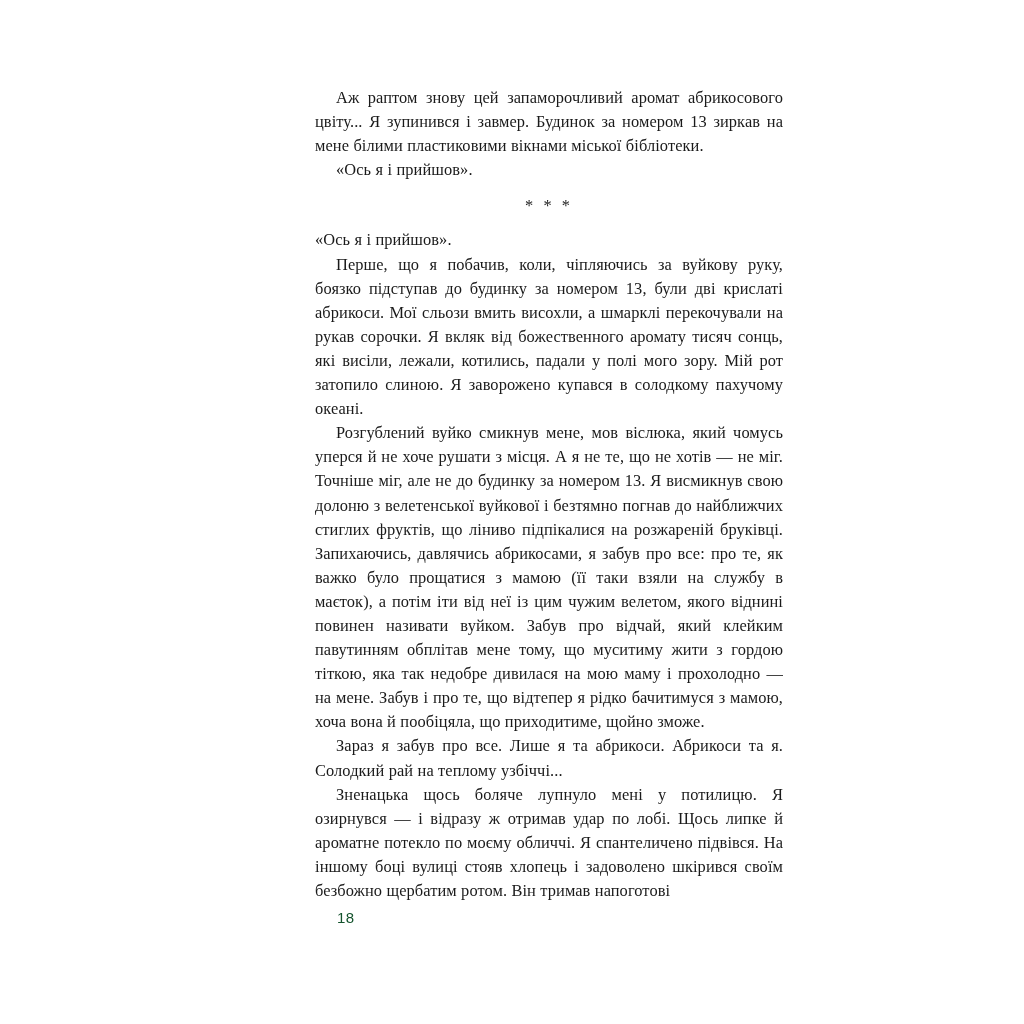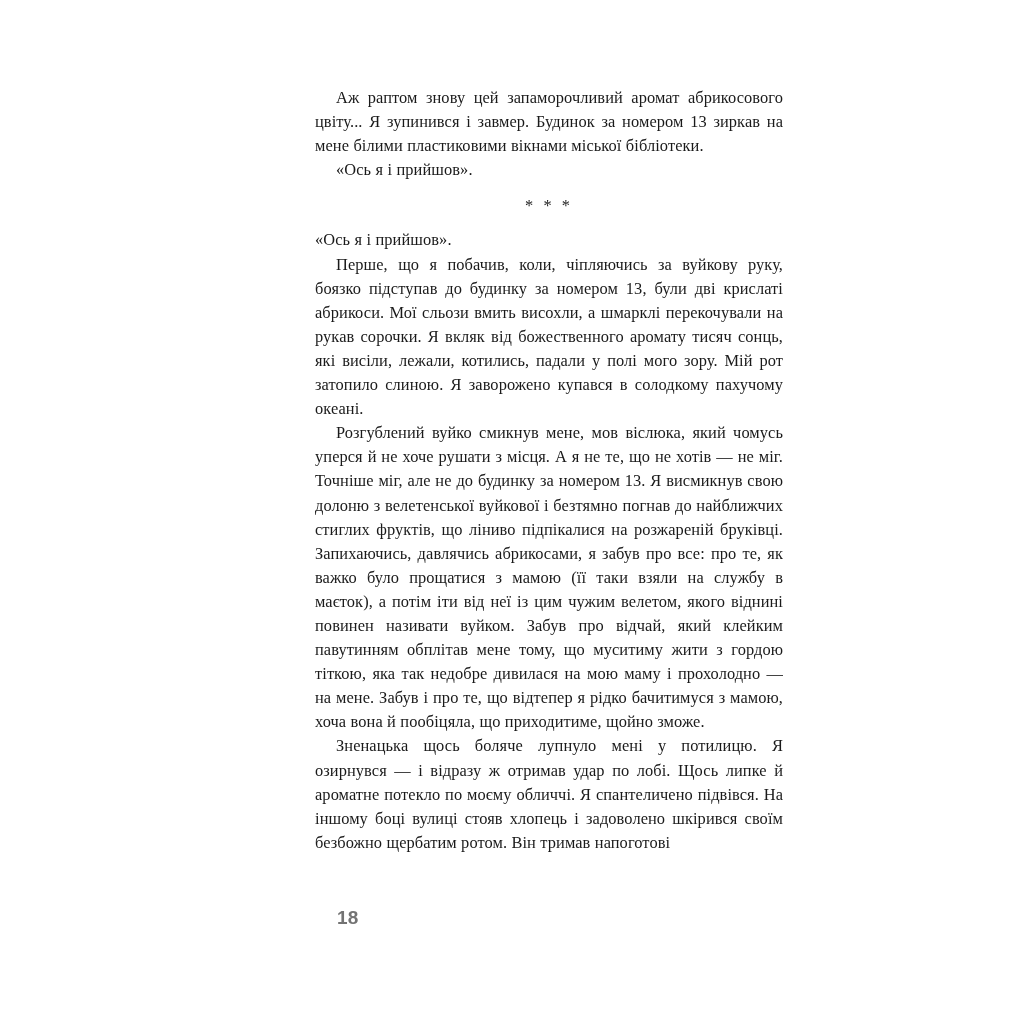--- a/index.html
+++ b/index.html
@@ -69,43 +69,43 @@
   }
   .break-spacer-bottom {
     height: 10px;
   }
 
   .page-number {
     position: absolute;
     left: 322px;
     top: 908px;
     font-family: "Liberation Sans", "DejaVu Sans", sans-serif;
-    font-size: 19px;
+    font-size: 15px;
     line-height: 20px;
-    color: #737373;
+    color: #14532d;
     letter-spacing: 0.3px;
-    font-weight: bold;
   }
 </style>
 </head>
 <body>
 
 <div class="page">
 
   <div class="text-column">
 
     <p class="para">Аж раптом знову цей запаморочливий аромат абрикосового цвіту... Я зупинився і завмер. Будинок за номером 13 зиркав на мене білими пластиковими вікнами міської бібліотеки.</p>
     <p class="para">«Ось я і прийшов».</p>
 
     <div class="break-spacer-top"></div>
     <div class="section-break">* * *</div>
     <div class="break-spacer-bottom"></div>
 
     <p class="para no-indent">«Ось я і прийшов».</p>
     <p class="para">Перше, що я побачив, коли, чіпляючись за вуйкову руку, боязко підступав до будинку за номером 13, були дві крислаті абрикоси. Мої сльози вмить висохли, а шмарклі перекочували на рукав сорочки. Я вкляк від божественного аромату тисяч сонць, які висіли, лежали, котились, падали у полі мого зору. Мій рот затопило слиною. Я заворожено купався в солодкому пахучому океані.</p>
     <p class="para">Розгублений вуйко смикнув мене, мов віслюка, який чомусь уперся й не хоче рушати з місця. А я не те, що не хотів — не міг. Точніше міг, але не до будинку за номером 13. Я висмикнув свою долоню з велетенської вуйкової і безтямно погнав до найближчих стиглих фруктів, що ліниво підпікалися на розжареній бруківці. Запихаючись, давлячись абрикосами, я забув про все: про те, як важко було прощатися з мамою (її таки взяли на службу в маєток), а потім іти від неї із цим чужим велетом, якого віднині повинен називати вуйком. Забув про відчай, який клейким павутинням обплітав мене тому, що муситиму жити з гордою тіткою, яка так недобре дивилася на мою маму і прохолодно — на мене. Забув і про те, що відтепер я рідко бачитимуся з мамою, хоча вона й пообіцяла, що приходитиме, щойно зможе.</p>
+    <p class="para">Зараз я забув про все. Лише я та абрикоси. Абрикоси та я. Солодкий рай на теплому узбіччі...</p>
     <p class="para">Зненацька щось боляче лупнуло мені у потилицю. Я озирнувся — і відразу ж отримав удар по лобі. Щось липке й ароматне потекло по моєму обличчі. Я спантеличено підвівся. На іншому боці вулиці стояв хлопець і задоволено шкірився своїм безбожно щербатим ротом. Він тримав напоготові</p>
 
   </div>
 
   <div class="page-number">18</div>
 
 </div>
 
 </body></html>

